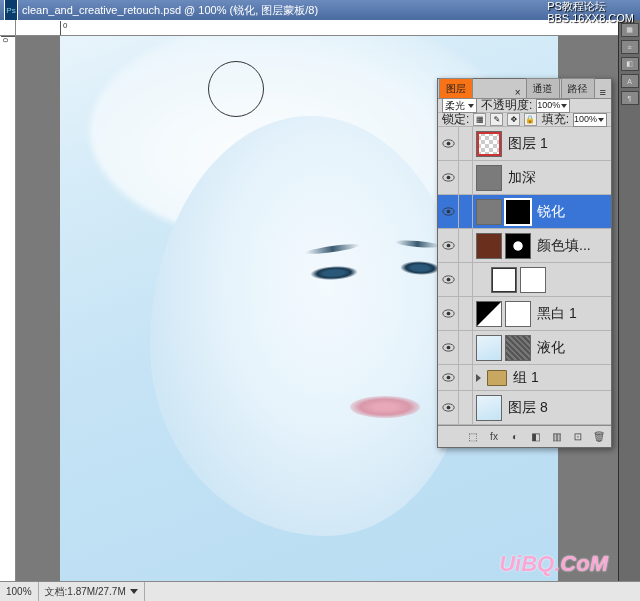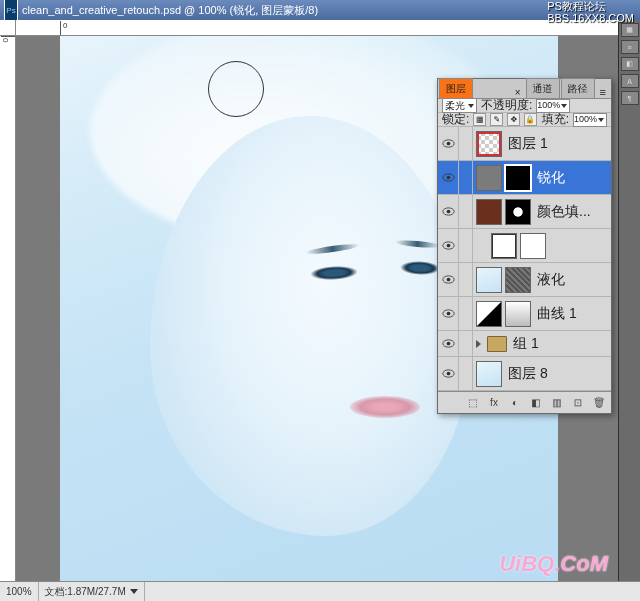--- a/index.html
+++ b/index.html
@@ -137,20 +137,33 @@
               <ellipse cx="8" cy="5" rx="7" ry="4.5" fill="none" stroke="#333" stroke-width="1"></ellipse>
               <circle cx="8" cy="5" r="2.3" fill="#333"></circle>
             </svg>
           </div>
           <div class="linkcol"></div>
           <div class="thumbs">
             <div class="thumb" style="background:repeating-conic-gradient(#ccc 0 25%,#fff 0 50%) 0 0/8px 8px; box-shadow:inset 0 0 0 2px #c33"></div>
           </div>
           <div class="lname">图层 1</div>
         </div>
+        <div class="layer">
+          <div class="eye">
+            <svg viewBox="0 0 16 10">
+              <ellipse cx="8" cy="5" rx="7" ry="4.5" fill="none" stroke="#333" stroke-width="1"></ellipse>
+              <circle cx="8" cy="5" r="2.3" fill="#333"></circle>
+            </svg>
+          </div>
+          <div class="linkcol"></div>
+          <div class="thumbs">
+            <div class="thumb" style="background:#7b7b7b"></div>
+          </div>
+          <div class="lname">加深</div>
+        </div>
         <div class="layer sel">
           <div class="eye">
             <svg viewBox="0 0 16 10">
               <ellipse cx="8" cy="5" rx="7" ry="4.5" fill="none" stroke="#333" stroke-width="1"></ellipse>
               <circle cx="8" cy="5" r="2.3" fill="#333"></circle>
             </svg>
           </div>
           <div class="linkcol"></div>
           <div class="thumbs">
             <div class="thumb" style="background:#7b7b7b"></div>
@@ -188,38 +201,38 @@
         </div>
         <div class="layer">
           <div class="eye">
             <svg viewBox="0 0 16 10">
               <ellipse cx="8" cy="5" rx="7" ry="4.5" fill="none" stroke="#333" stroke-width="1"></ellipse>
               <circle cx="8" cy="5" r="2.3" fill="#333"></circle>
             </svg>
           </div>
           <div class="linkcol"></div>
           <div class="thumbs">
+            <div class="thumb" style="background:linear-gradient(135deg,#000 0%,#000 48%,#fff 52%,#fff 100%)"></div>
+            <div class="thumb" style="background:#fff"></div>
+          </div>
+          <div class="lname">黑白 1</div>
+        </div>
+        <div class="layer">
+          <div class="eye">
+            <svg viewBox="0 0 16 10">
+              <ellipse cx="8" cy="5" rx="7" ry="4.5" fill="none" stroke="#333" stroke-width="1"></ellipse>
+              <circle cx="8" cy="5" r="2.3" fill="#333"></circle>
+            </svg>
+          </div>
+          <div class="linkcol"></div>
+          <div class="thumbs">
             <div class="thumb" style="background:linear-gradient(160deg,#e8f4fb,#c5e3f5)"></div>
             <div class="thumb" style="background:repeating-linear-gradient(45deg,#555 0 2px,#777 2px 4px)"></div>
           </div>
           <div class="lname">液化</div>
-        </div>
-        <div class="layer">
-          <div class="eye">
-            <svg viewBox="0 0 16 10">
-              <ellipse cx="8" cy="5" rx="7" ry="4.5" fill="none" stroke="#333" stroke-width="1"></ellipse>
-              <circle cx="8" cy="5" r="2.3" fill="#333"></circle>
-            </svg>
-          </div>
-          <div class="linkcol"></div>
-          <div class="thumbs">
-            <div class="thumb" style="background:linear-gradient(135deg,#fff 48%,#000 52%); position:relative"></div>
-            <div class="thumb" style="background:linear-gradient(#fff,#bbb)"></div>
-          </div>
-          <div class="lname">曲线 1</div>
         </div>
         <div class="layer group">
           <div class="eye">
             <svg viewBox="0 0 16 10">
               <ellipse cx="8" cy="5" rx="7" ry="4.5" fill="none" stroke="#333" stroke-width="1"></ellipse>
               <circle cx="8" cy="5" r="2.3" fill="#333"></circle>
             </svg>
           </div>
           <div class="linkcol"></div>
           <div class="tri3"></div>

